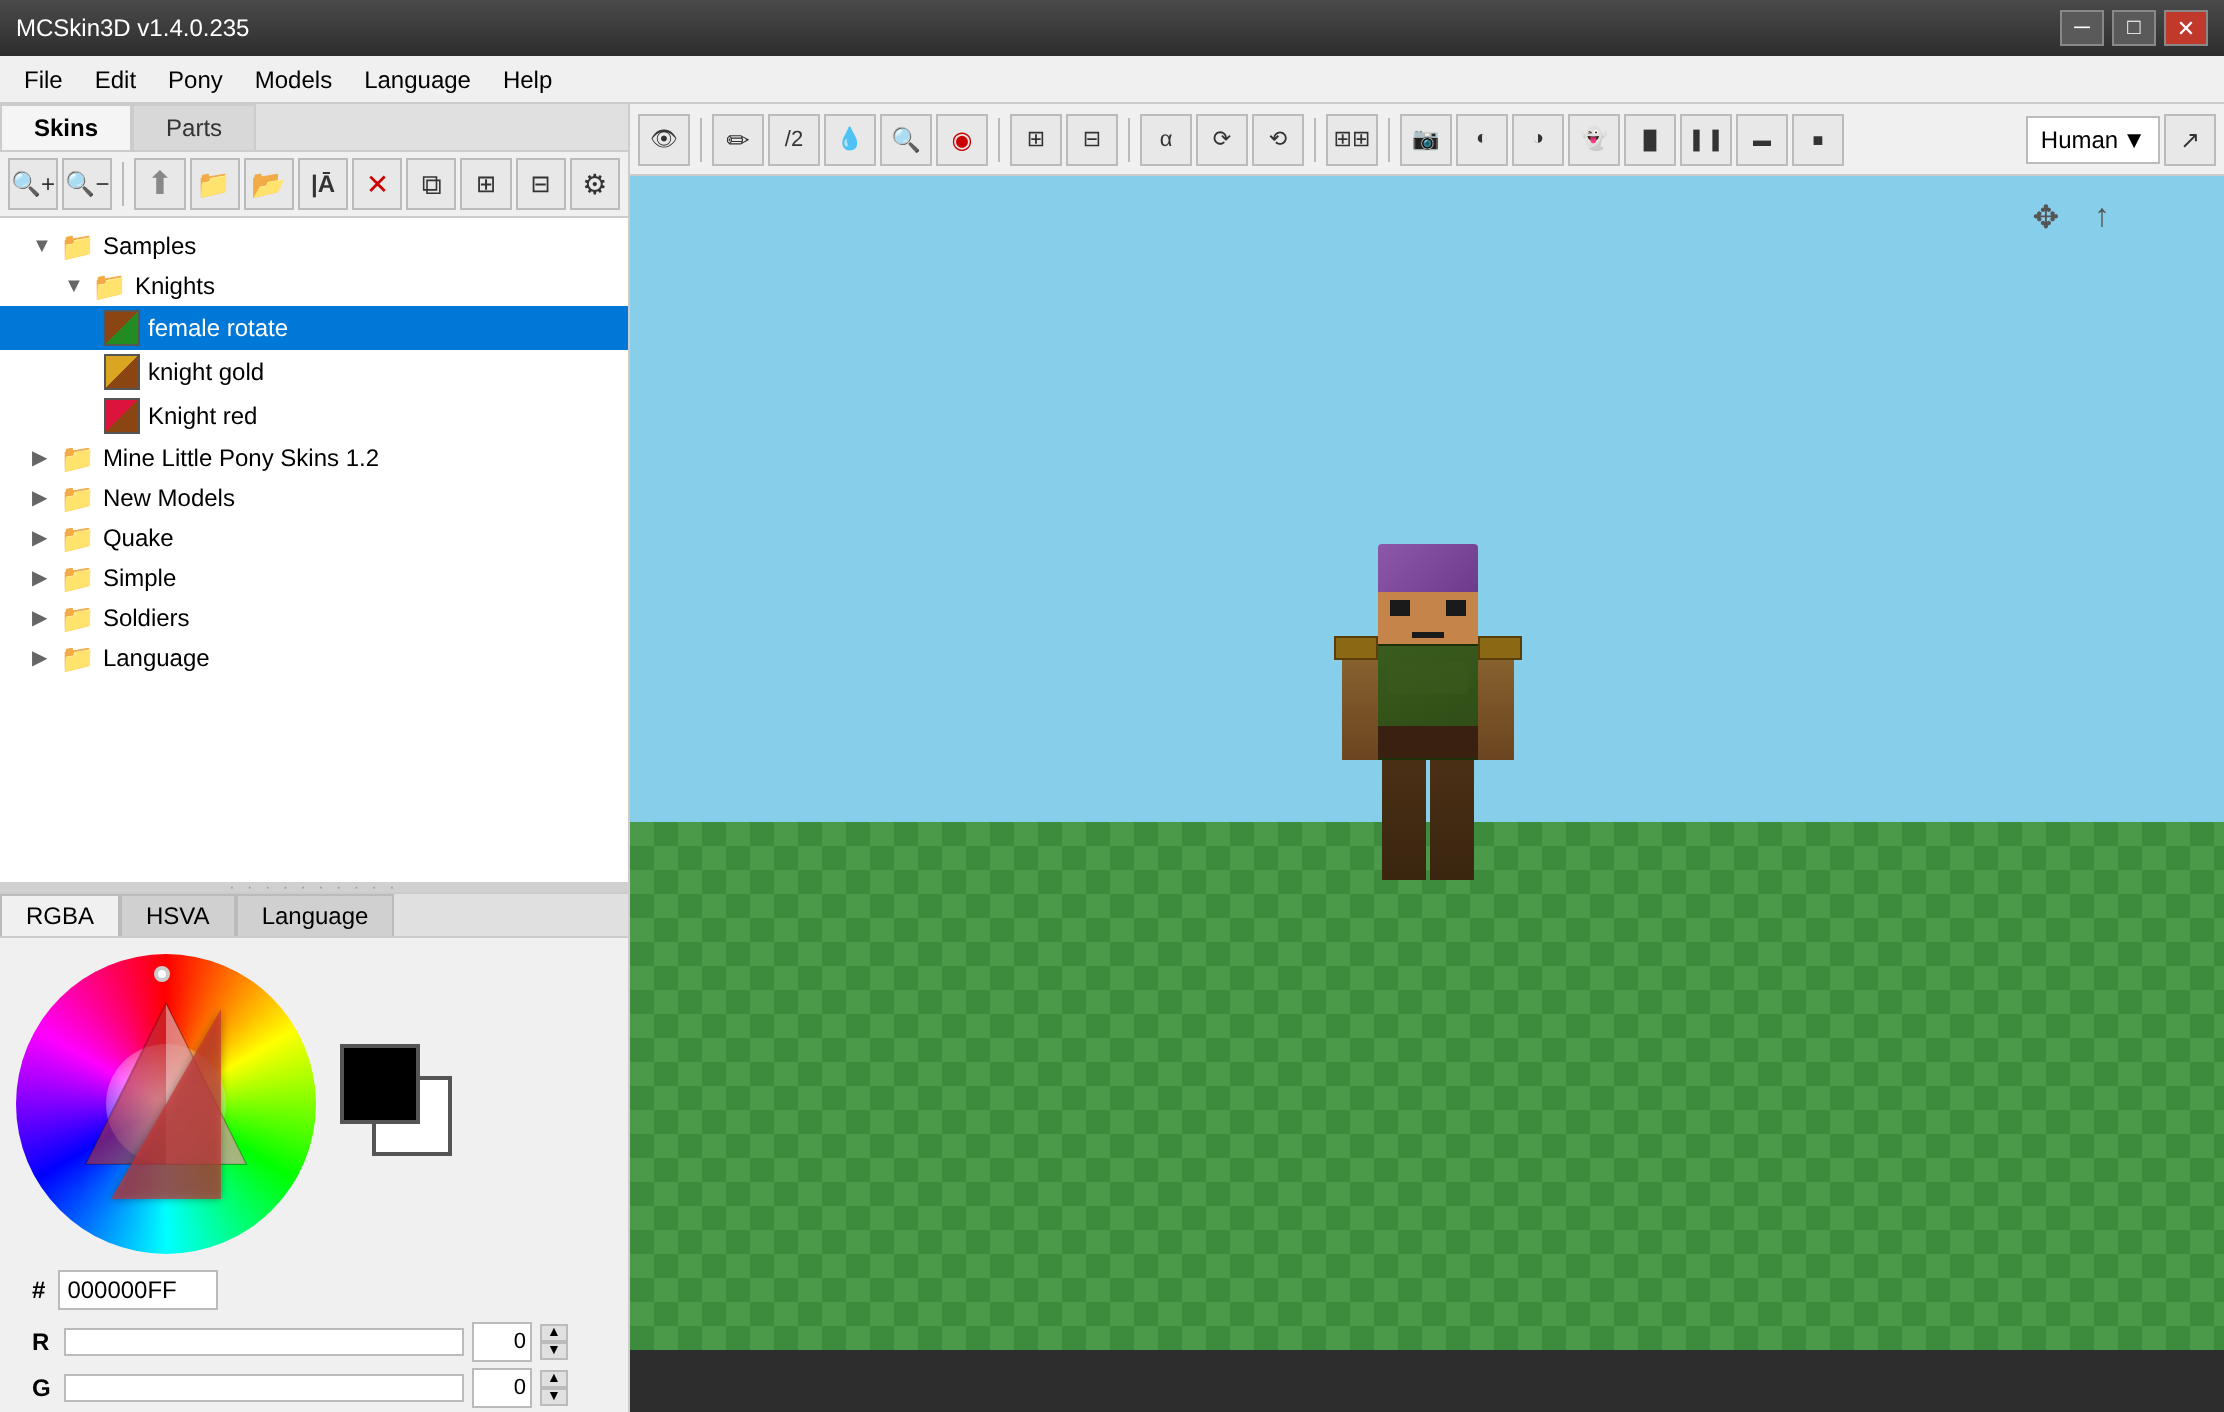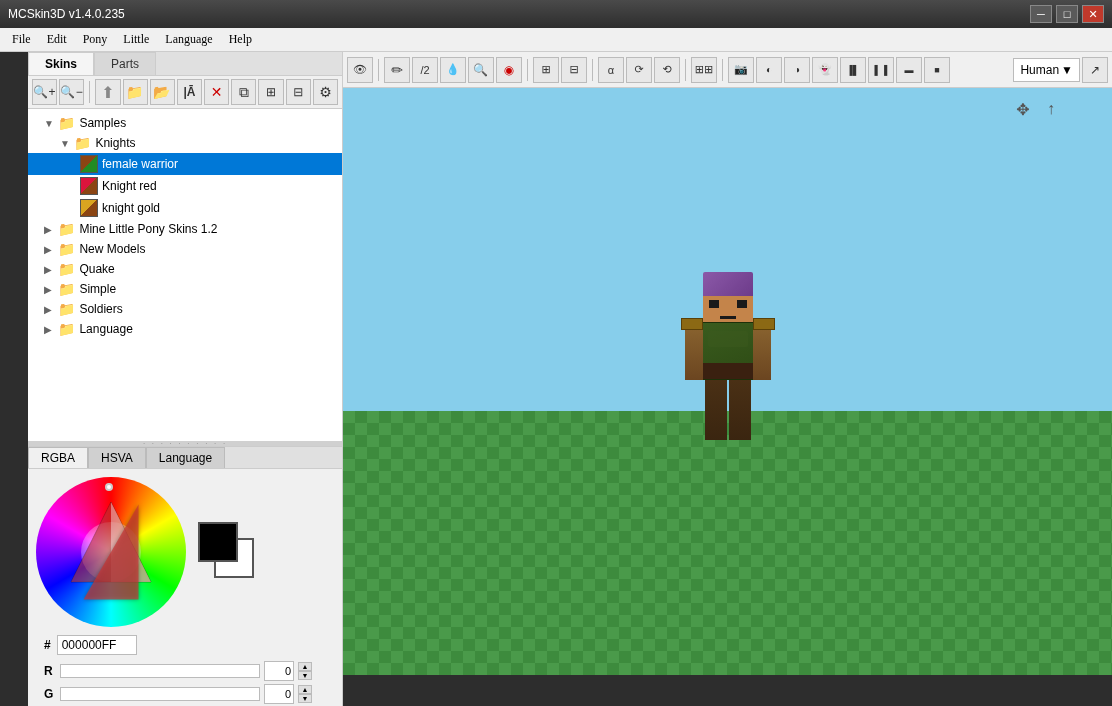--- a/index.html
+++ b/index.html
@@ -29,35 +29,33 @@
     .titlebar-btn.close { background: #c0392b; }
 
     
     #menubar {
       height: 24px;
       background: #f0f0f0;
       display: flex;
       align-items: center;
       padding: 0 4px;
       border-bottom: 1px solid #ccc;
-      font-family: Liberation Serif, serif;
     }
     .menu-item {
       padding: 2px 8px;
       font-size: 12px;
       cursor: pointer;
       color: #000;
     }
 
     
     #main-layout {
       display: flex;
       flex-direction: column;
       height: calc(706px - 28px - 24px);
-      margin-left: 28px;
     }
     .toolbar-btn {
       width: 26px; height: 26px;
       background: #e8e8e8;
       border: 1px solid #bbb;
       display: flex; align-items: center; justify-content: center;
       cursor: pointer;
       font-size: 14px;
       color: #333;
     }
@@ -362,21 +360,21 @@
     <div class="titlebar-btn">─</div>
     <div class="titlebar-btn">□</div>
     <div class="titlebar-btn close">✕</div>
   </div>
 </div>
 
 <div id="menubar">
   <div class="menu-item">File</div>
   <div class="menu-item">Edit</div>
   <div class="menu-item">Pony</div>
-  <div class="menu-item">Little</div>
+  <div class="menu-item">Models</div>
   <div class="menu-item">Language</div>
   <div class="menu-item">Help</div>
 </div>
 
 <div id="main-layout">
 
   <div id="content-area">
 
     <div id="left-panel">
 
@@ -410,31 +408,31 @@
 
         <div class="tree-item indent2">
           <span class="expand-icon">▼</span>
           <span class="folder-icon">📁</span>
           <span>Knights</span>
         </div>
 
         <div class="tree-item indent3 selected">
           <span style="width:4px;"></span>
           <div class="skin-icon female"></div>
-          <span>female warrior</span>
+          <span>female rotate</span>
+        </div>
+        <div class="tree-item indent3">
+          <span style="width:4px;"></span>
+          <div class="skin-icon knightgold"></div>
+          <span>knight gold</span>
         </div>
         <div class="tree-item indent3">
           <span style="width:4px;"></span>
           <div class="skin-icon knightred"></div>
           <span>Knight red</span>
-        </div>
-        <div class="tree-item indent3">
-          <span style="width:4px;"></span>
-          <div class="skin-icon knightgold"></div>
-          <span>knight gold</span>
         </div>
 
         <div class="tree-item indent1">
           <span class="expand-icon">▶</span>
           <span class="folder-icon">📁</span>
           <span>Mine Little Pony Skins 1.2</span>
         </div>
         <div class="tree-item indent1">
           <span class="expand-icon">▶</span>
           <span class="folder-icon">📁</span>

